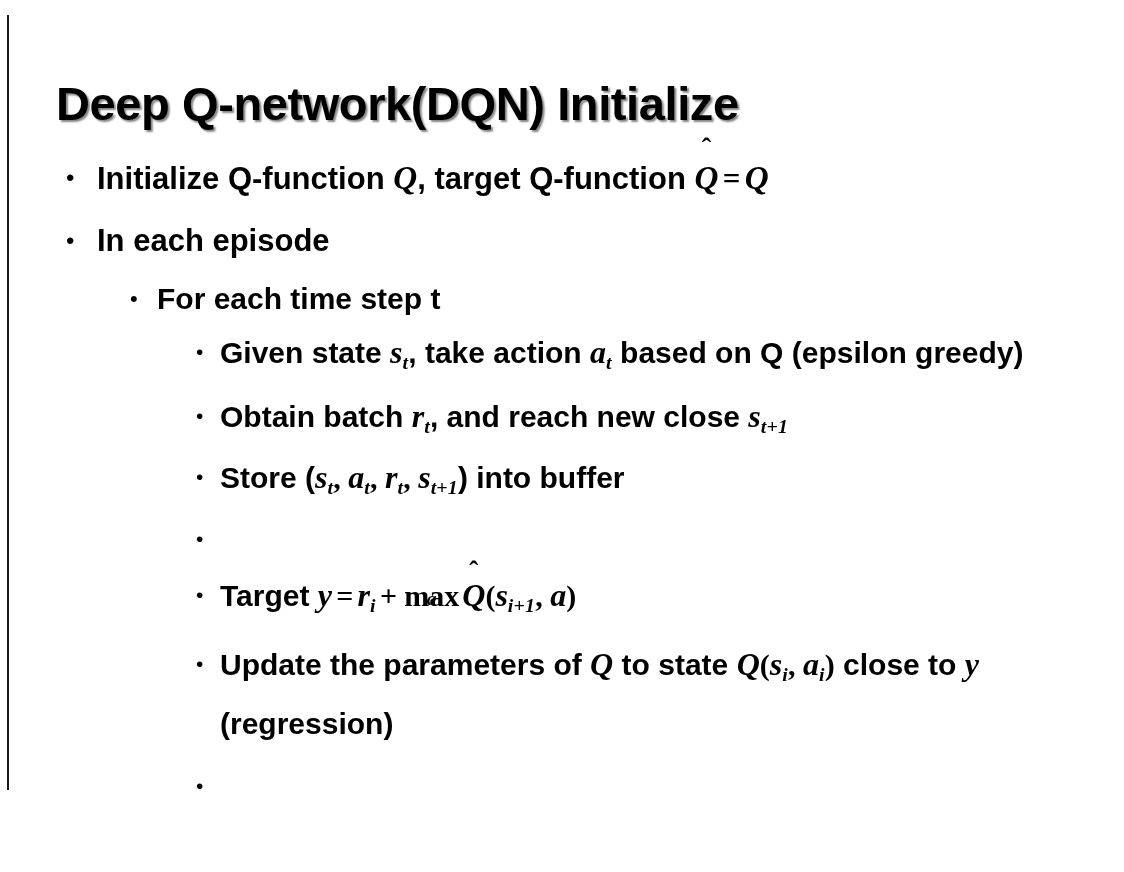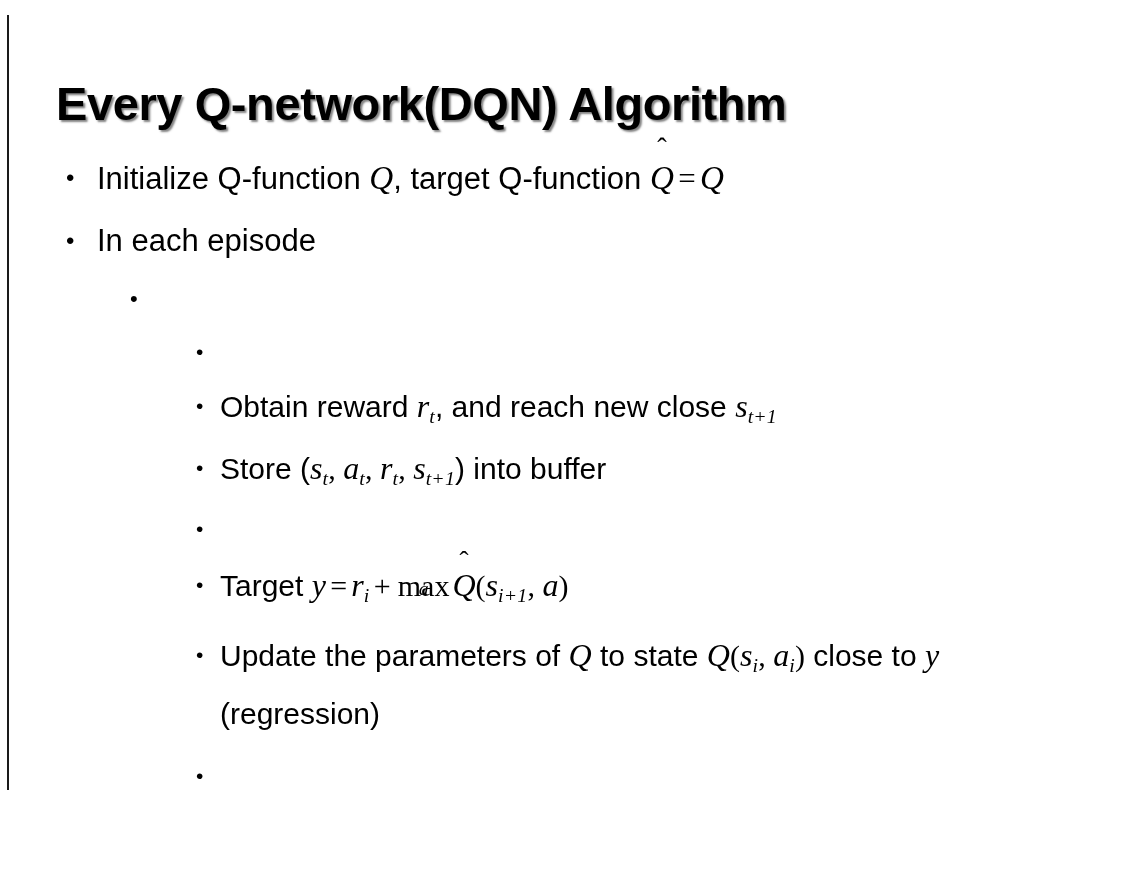--- a/index.html
+++ b/index.html
@@ -65,20 +65,21 @@
 
   .bullet-line .marker {
     position: absolute;
     top: 0;
     font-family: "Liberation Sans", sans-serif;
     line-height: inherit;
   }
 
   .bullet-line .content {
     display: block;
+    font-weight: bold;
   }
 
   
   .lvl1 {
     font-size: 31px;
     line-height: 60px;
     padding-left: 97px;
     min-height: 60px;
   }
   .lvl1 .marker { left: 66px; font-size: 24px; }
@@ -172,45 +173,47 @@
     text-align: center;
   }
 </style>
 </head>
 <body>
 
 <div id="slide">
 
   <div id="left-rule"></div>
 
-  <h1 id="title">Every Q-network(DQN) Algorithm</h1>
+  <h1 id="title">Deep Q-network(DQN) Initialize</h1>
 
   <div id="body">
 
     <div class="bullet-line lvl1" id="line-initialize">
       <span class="marker">•</span>
       <span class="content"><span>Initialize Q-function </span><span class="m">Q</span><span>, target Q-function </span><span class="hat"><span class="m">Q</span><span class="hat-mark">̂</span></span><span class="op">=</span><span class="m">Q</span></span>
     </div>
 
     <div class="bullet-line lvl1" id="line-ineachepisode">
       <span class="marker">•</span>
       <span class="content">In each episode</span>
     </div>
 
     <div class="bullet-line lvl2" id="line-foreachtimestep">
       <span class="marker">•</span>
+      <span class="content">For each time step t</span>
     </div>
 
     <div class="bullet-line lvl3" id="line-given">
       <span class="marker">•</span>
+      <span class="content"><span>Given state </span><span class="m">s</span><span class="sub">t</span><span>, take action </span><span class="m">a</span><span class="sub">t</span><span> based on Q (epsilon greedy)</span></span>
     </div>
 
     <div class="bullet-line lvl3" id="line-obtain">
       <span class="marker">•</span>
-      <span class="content"><span>Obtain reward </span><span class="m">r</span><span class="sub">t</span><span>, and reach new close </span><span class="m">s</span><span class="sub">t+1</span></span>
+      <span class="content"><span>Obtain batch </span><span class="m">r</span><span class="sub">t</span><span>, and reach new close </span><span class="m">s</span><span class="sub">t+1</span></span>
     </div>
 
     <div class="bullet-line lvl3" id="line-store">
       <span class="marker">•</span>
       <span class="content"><span>Store (</span><span class="m">s</span><span class="sub">t</span><span class="mr">, </span><span class="m">a</span><span class="sub">t</span><span class="mr">, </span><span class="m">r</span><span class="sub">t</span><span class="mr">, </span><span class="m">s</span><span class="sub">t+1</span><span>) into buffer</span></span>
     </div>
 
     <div class="bullet-line lvl3" id="line-sample">
       <span class="marker">•</span>
     </div>

